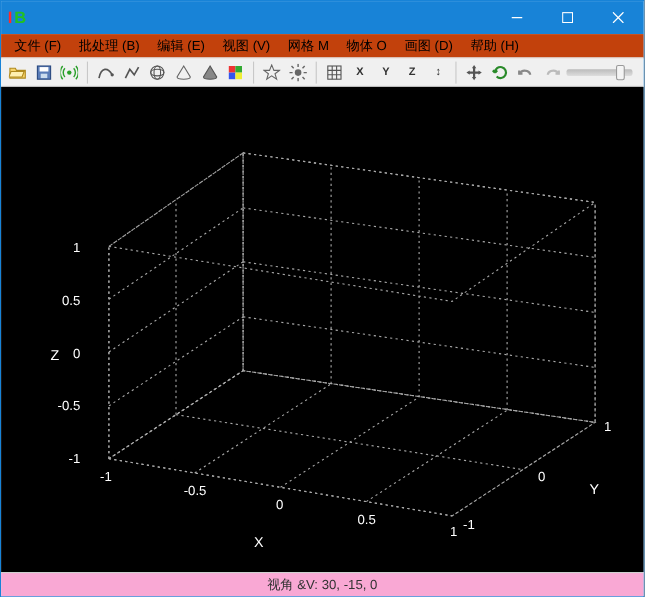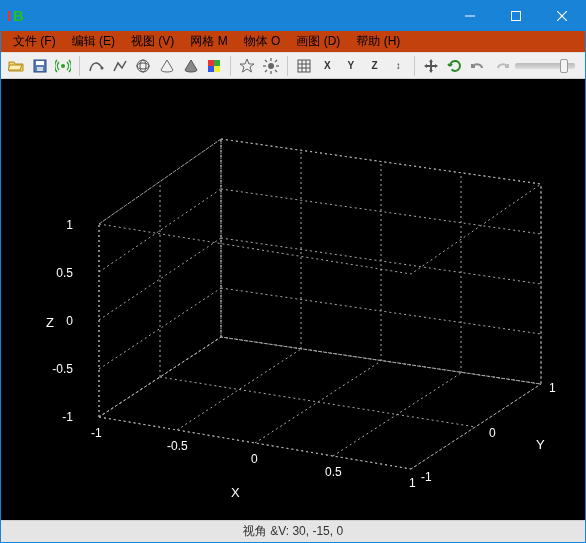--- a/index.html
+++ b/index.html
@@ -14,21 +14,21 @@
   .menubar .menuitem { padding: 2px 8px; white-space: nowrap; cursor: default; }
   .toolbar { height: 26px; background: #f0f0f0; display: flex; align-items: center; padding: 0 4px; border-bottom: 1px solid #d0d0d0; gap: 2px; }
   .toolbar .tbtn { width: 22px; height: 22px; display: flex; align-items: center; justify-content: center; border: 1px solid transparent; }
   .toolbar .sep { width: 1px; height: 20px; background: #c8c8c8; margin: 0 3px; }
   .toolbar .tlabel { font-size: 10px; font-weight: bold; color: #333; min-width:14px; text-align:center;}
   .toolbar .slider-wrap { flex: 0 0 auto; margin-left: auto; display: flex; align-items: center; padding-right: 6px; }
   .toolbar .slider { width: 60px; height: 6px; position: relative; background: linear-gradient(#bbb,#ddd); border-radius:2px;}
   .toolbar .slider .knob { position: absolute; width: 8px; height: 14px; background: #f4f4f4; border:1px solid #999; border-radius:2px; top: -4px; left: 45px; }
   .viewport { flex: 1; background: #000; position: relative; }
   .viewport svg { position: absolute; inset: 0; }
-  .statusbar { height: 22px; background: #e5e5e5; border-top: 1px solid #d0d0d0; display: flex; align-items: center; justify-content: center; font-size: 12px; color: #333; }
+  .statusbar { height: 22px; background: #f9a8d4; border-top: 1px solid #d0d0d0; display: flex; align-items: center; justify-content: center; font-size: 12px; color: #333; }
   .axis-label { fill: #fff; font-size: 13px; font-family: Arial, sans-serif; }
   .tick-label { fill: #fff; font-size: 12px; font-family: Arial, sans-serif; }
   .gridline { stroke: #aaa; stroke-width: 1; stroke-dasharray: 2 3; fill: none; }
 </style>
 </head>
 <body>
 
 <div class="window">
 
   <div class="titlebar">
@@ -54,20 +54,21 @@
           <svg width="10" height="10">
             <line x1="0" y1="0" x2="10" y2="10" stroke="#fff" stroke-width="1.2"></line>
             <line x1="10" y1="0" x2="0" y2="10" stroke="#fff" stroke-width="1.2"></line>
           </svg>
         </div>
     </div>
   </div>
 
   <div class="menubar">
     <div class="menuitem">文件 (F)</div>
+    <div class="menuitem">批处理 (B)</div>
     <div class="menuitem">编辑 (E)</div>
     <div class="menuitem">视图 (V)</div>
     <div class="menuitem">网格 M</div>
     <div class="menuitem">物体 O</div>
     <div class="menuitem">画图 (D)</div>
     <div class="menuitem">帮助 (H)</div>
   </div>
 
   <div class="toolbar">
     <div class="tbtn">

